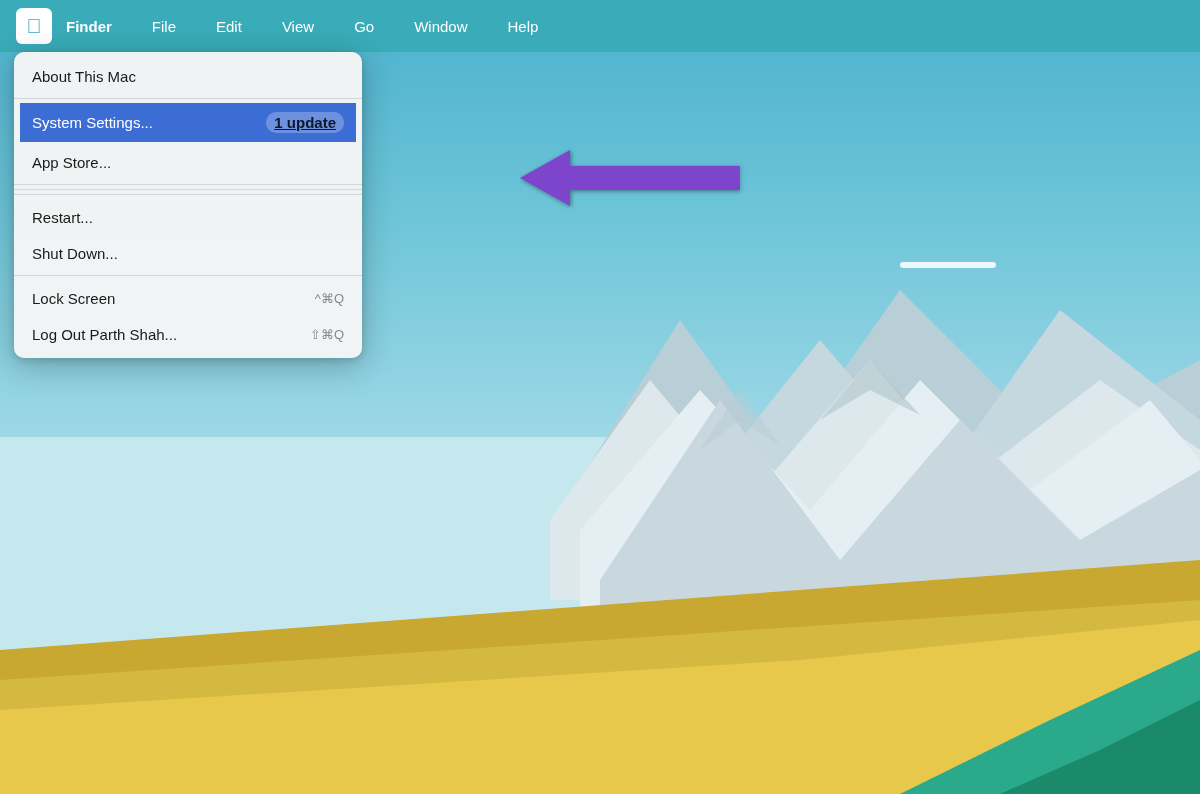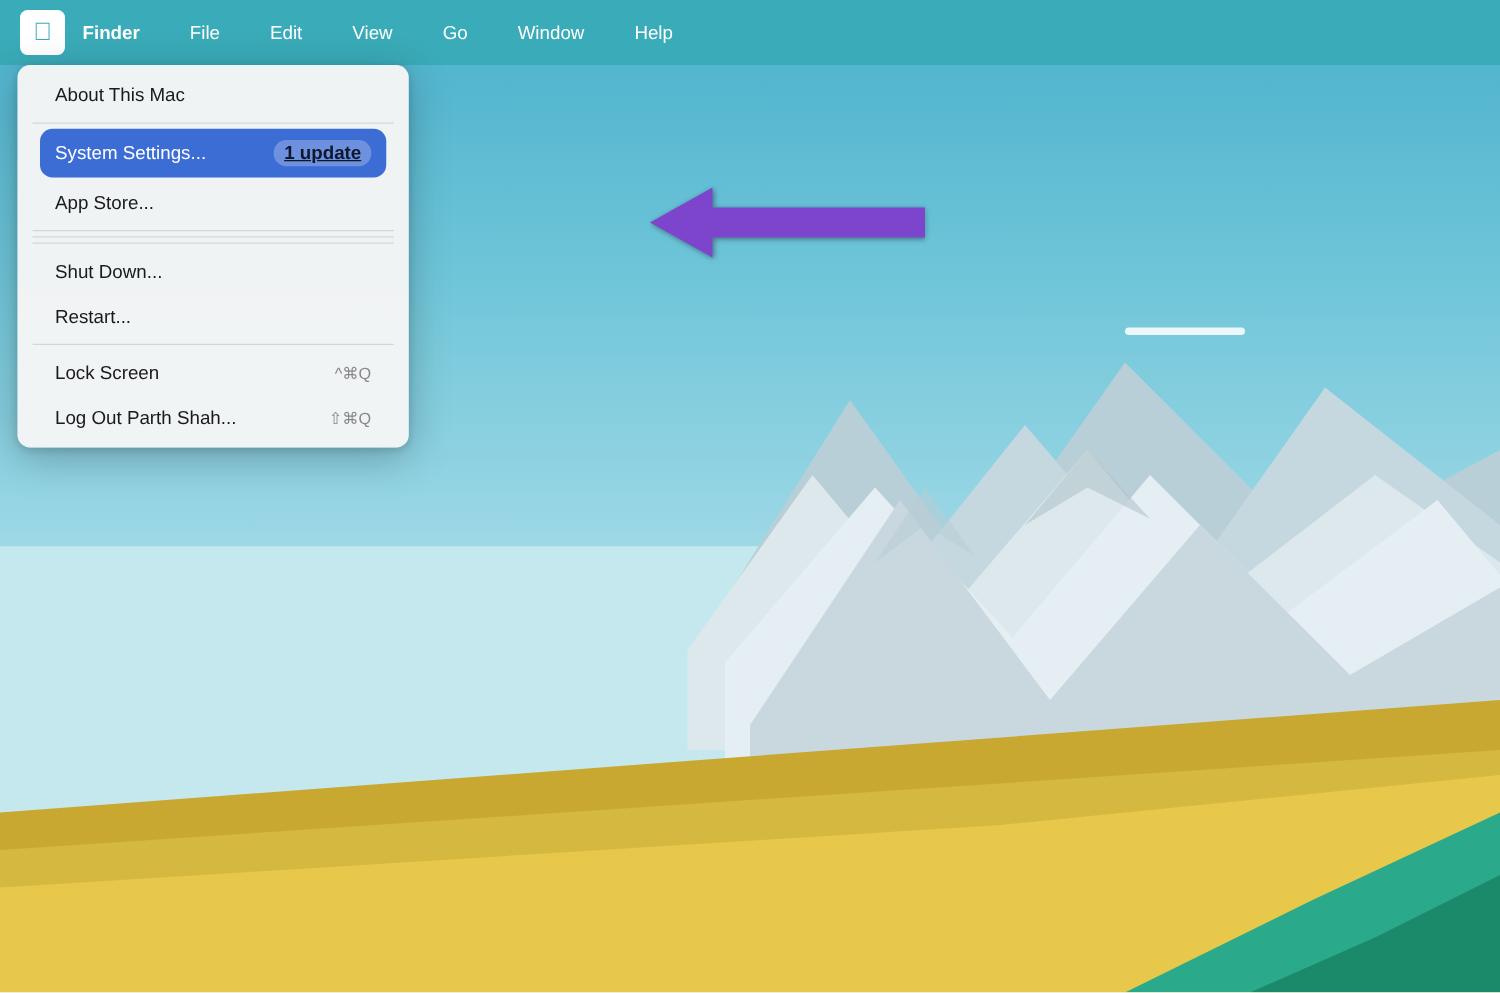--- a/index.html
+++ b/index.html
@@ -89,43 +89,43 @@
 
     .menubar-item.active {
       font-weight: 700;
     }
 
     
     .dropdown-menu {
       position: absolute;
       top: 52px;
       left: 14px;
-      width: 313px;
+      width: 348px;
       background: rgba(245, 245, 245, 0.97);
       backdrop-filter: blur(20px);
       border-radius: 10px;
       box-shadow: 0 8px 32px rgba(0,0,0,0.25), 0 2px 8px rgba(0,0,0,0.15);
-      padding: 6px 12px;
+      padding: 6px 0;
       z-index: 200;
     }
 
     .menu-item {
       display: flex;
       align-items: center;
       justify-content: space-between;
       padding: 9px 18px;
       cursor: pointer;
       font-size: 15px;
       color: #1a1a1a;
       min-height: 36px;
     }
 
     .menu-item.highlighted {
       background: #3c6dd4;
-      border-radius: 10px;
+      border-radius: 0;
       margin: 2px 6px;
       padding: 9px 12px;
       color: white;
       text-align: right;
     }
 
     .menu-separator {
       height: 1px;
       background: rgba(0,0,0,0.12);
       margin: 4px 0;
@@ -247,25 +247,25 @@
   <div class="menu-separator"></div>
 
 
   <div class="menu-separator"></div>
 
 
   <div class="menu-separator"></div>
 
 
   <div class="menu-item">
+    <span class="menu-item-label">Restart...</span>
+  </div>
+
+  <div class="menu-item">
     <span class="menu-item-label">Shut Down...</span>
-  </div>
-
-  <div class="menu-item">
-    <span class="menu-item-label">Restart...</span>
   </div>
 
   <div class="menu-separator"></div>
 
   <div class="menu-item">
     <span class="menu-item-label">Lock Screen</span>
     <span class="menu-item-shortcut">^⌘Q</span>
   </div>
 
   <div class="menu-item">

